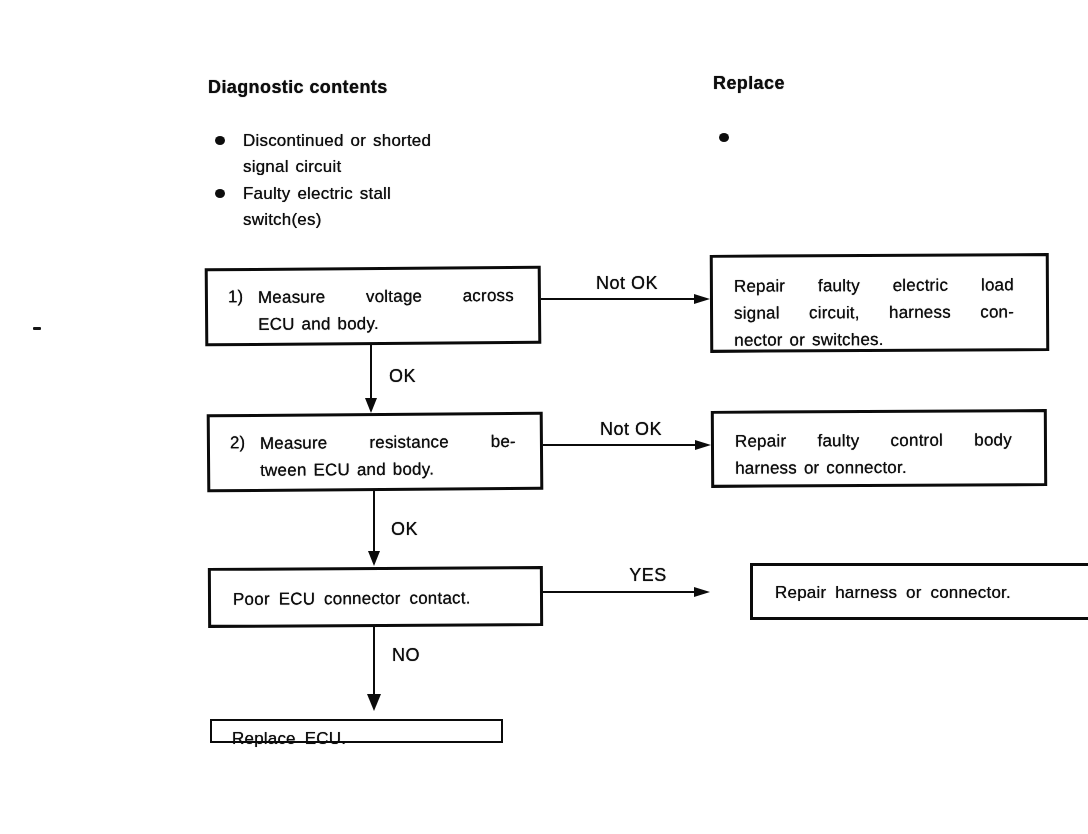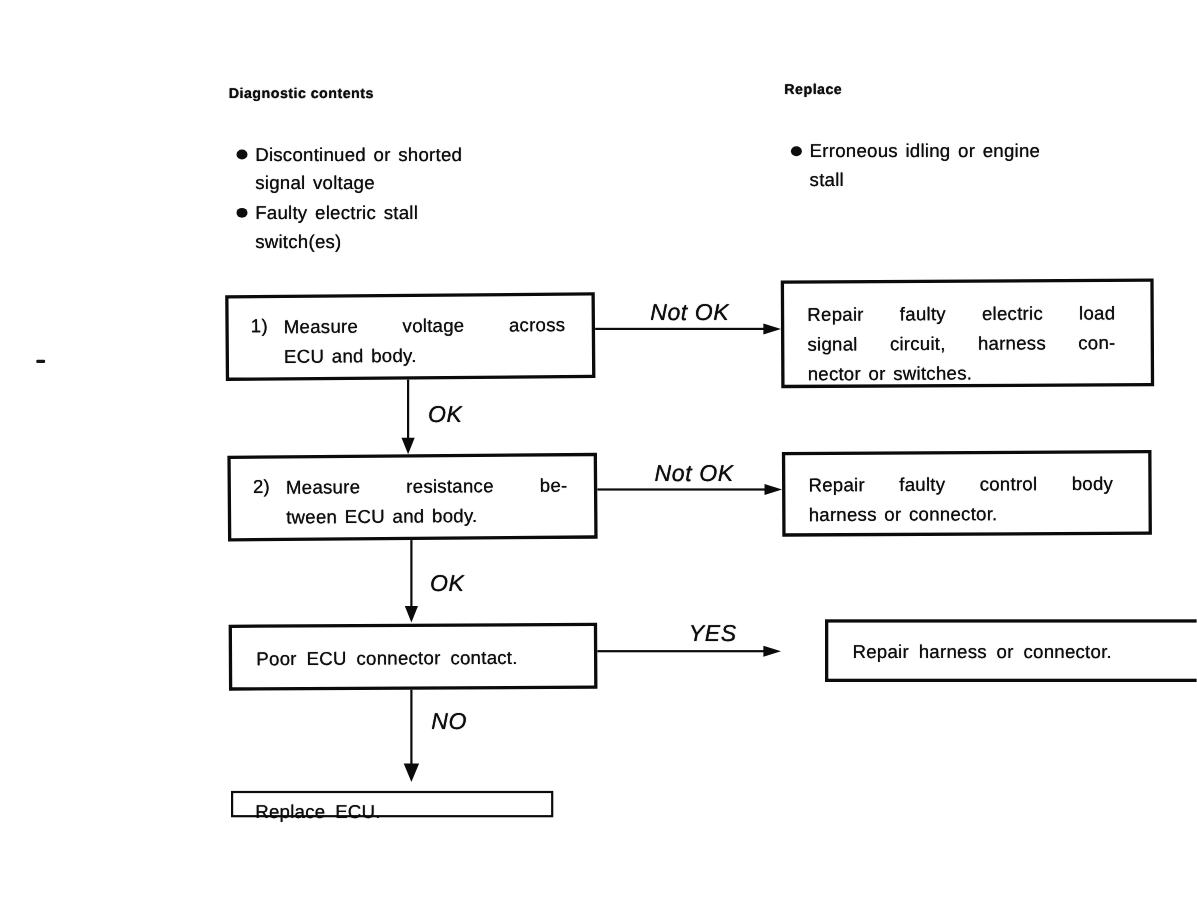--- a/index.html
+++ b/index.html
@@ -15,34 +15,34 @@
   .txt {
     font-size: 17px;
     line-height: 26px;
     color: #0d0d0d;
     text-shadow: 0 0 0.7px rgba(0,0,0,0.85);
     letter-spacing: 0.2px;
     word-spacing: 2px;
   }
   .hdr {
     position: absolute;
-    font-size: 13px;
+    font-size: 18px;
     font-weight: bold;
     letter-spacing: 0.4px;
     text-shadow: 0 0 0.9px rgba(0,0,0,0.9);
   }
   .litem { position: absolute; }
   .bullet {
     position: absolute;
     left: 0; top: 8px;
     width: 10px; height: 9px;
     border-radius: 50%;
     background: #0d0d0d;
   }
-  .ltext { margin-left: 17px; }
+  .ltext { margin-left: 28px; }
 
   
   .fbox {
     position: absolute;
     box-sizing: border-box;
     border: 3px solid #0b0b0b;
     background: #ffffff;
   }
   .tilt1 { transform: rotate(-0.45deg); }
   .tilt2 { transform: rotate(-0.3deg); }
@@ -63,25 +63,24 @@
     border-left: 16px solid #0b0b0b;
   }
   .head-down {
     position: absolute; width: 0; height: 0;
     border-left: 6px solid transparent;
     border-right: 6px solid transparent;
     border-top: 15px solid #0b0b0b;
   }
   .albl {
     position: absolute;
-    font-size: 21px;
+    font-size: 18px;
     text-shadow: 0 0 0.8px rgba(0,0,0,0.9);
     letter-spacing: 0.5px;
     white-space: nowrap;
-    font-style: italic;
   }
   .albl.center { text-align: center; }
 
   .artifact {
     position: absolute;
     left: 33px; top: 327px;
     width: 8px; height: 3px;
     background: #161616;
     border-radius: 1px;
   }
@@ -92,40 +91,36 @@
 <div id="page">
 
   <div class="artifact"></div>
 
   <div class="hdr" style="left:208px; top:77px;">Diagnostic contents</div>
 
   <div class="litem" style="left:215px; top:128px;">
     <span class="bullet"></span>
     <div class="ltext txt">
       <div>Discontinued or shorted</div>
-      <div>signal voltage</div>
+      <div>signal circuit</div>
     </div>
   </div>
 
   <div class="litem" style="left:215px; top:181px;">
     <span class="bullet"></span>
     <div class="ltext txt">
       <div>Faulty electric stall</div>
       <div>switch(es)</div>
     </div>
   </div>
 
   <div class="hdr" style="left:713px; top:73px;">Replace</div>
 
   <div class="litem" style="left:719px; top:125px;">
     <span class="bullet"></span>
-    <div class="ltext txt">
-      <div>Erroneous idling or engine</div>
-      <div>stall</div>
-    </div>
   </div>
 
   <div class="fbox tilt1 txt" style="left:205px; top:267px; width:336px; height:78px;">
     <span class="marker">1)</span>
     <div class="btxt">
       <div class="bl jl">Measure voltage across</div>
       <div class="bl">ECU and body.</div>
     </div>
   </div>
 

